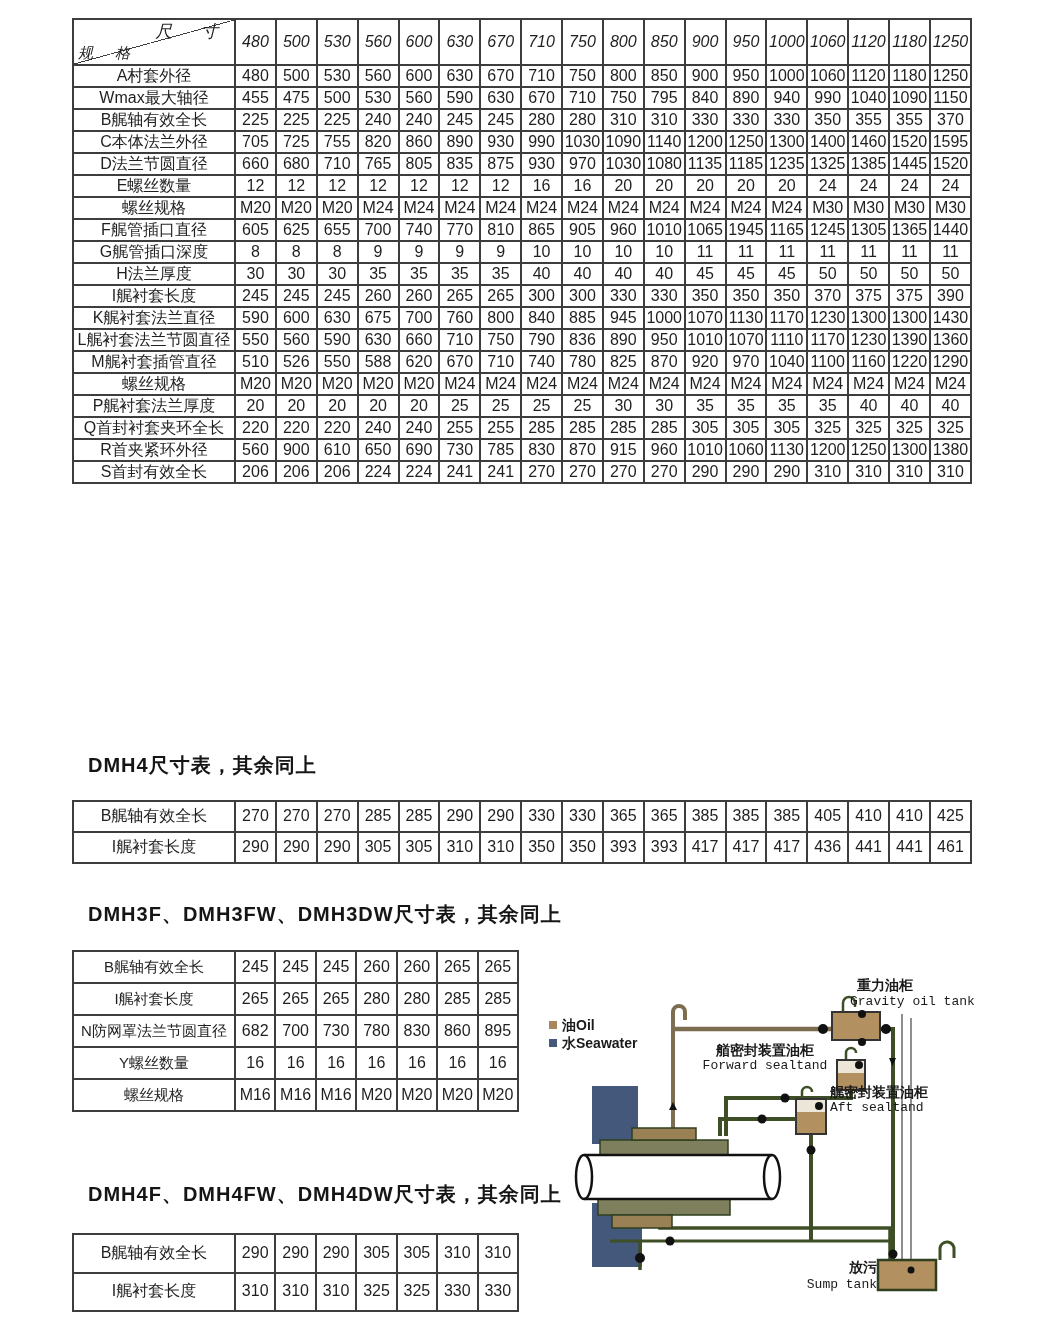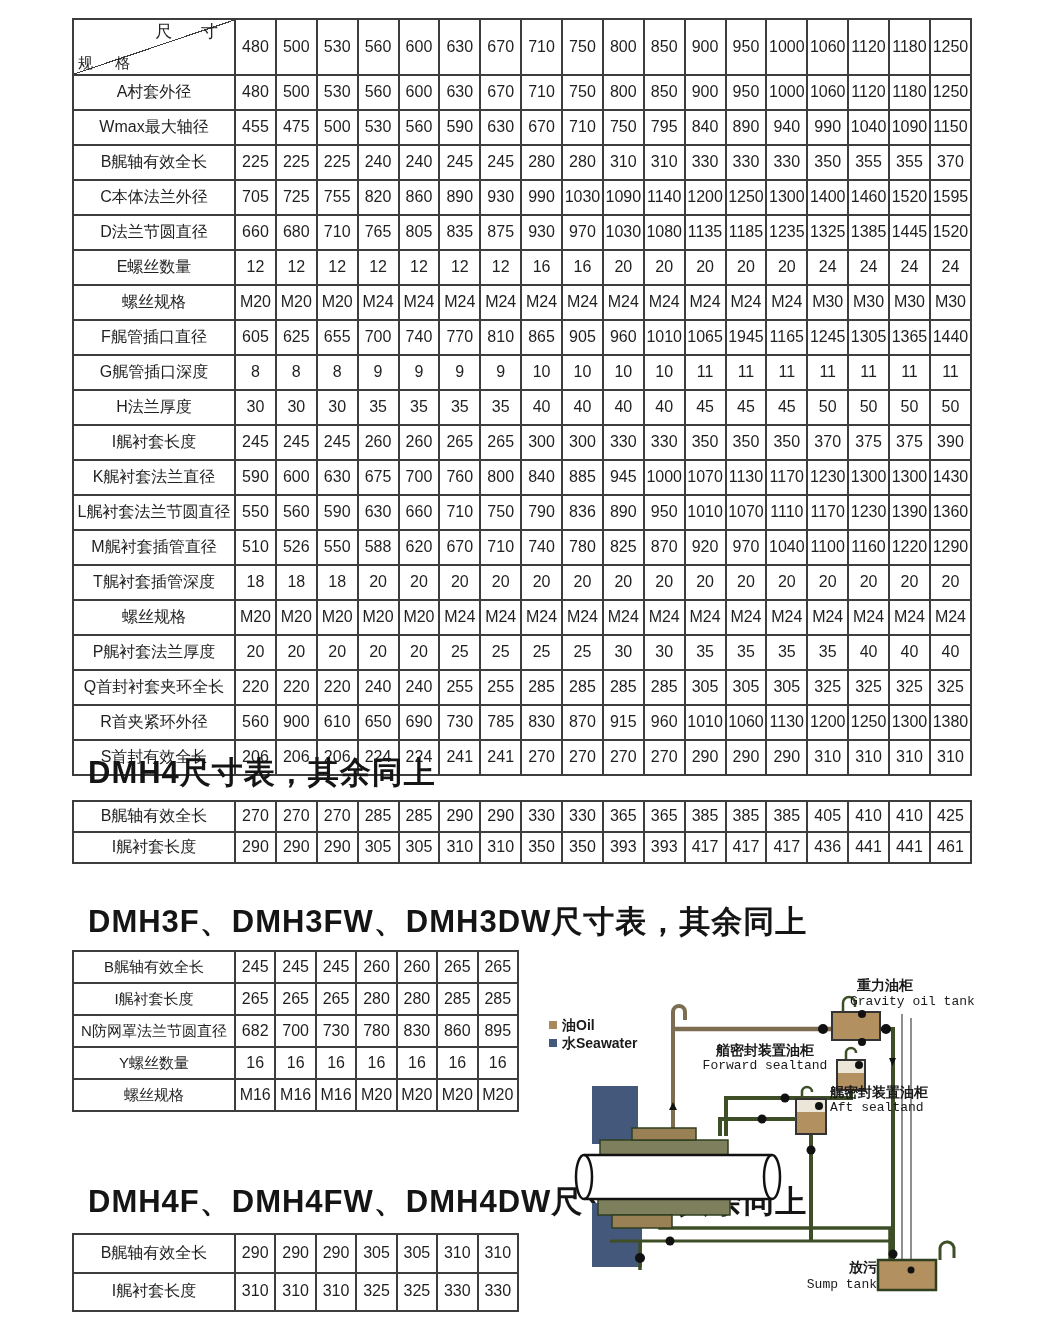--- a/index.html
+++ b/index.html
@@ -11,34 +11,34 @@
     border:2px solid #3d3d3d;text-align:center;vertical-align:middle;
     padding:0;font-weight:normal;color:#1f1f1f;font-size:16px;line-height:1.05;
   }
   table.dim th.rowlabel{width:160px;white-space:nowrap;}
   table.dim th.corner{width:160px;position:relative;
     background:linear-gradient(to bottom right,transparent 49.5%,#3d3d3d 49.5%,#3d3d3d 50.6%,transparent 50.6%);}
   .corner .c-tr{position:absolute;top:3px;right:4px;letter-spacing:12px;font-size:17px;}
   .corner .c-bl{position:absolute;bottom:3px;left:4px;letter-spacing:9px;font-size:15px;}
 
   #main-table{left:72px;top:18px;width:900px;}
-  #main-table tr{height:35px;}
-  #main-table tr:first-child{height:56px;}
+  #main-table tr{height:22px;}
+  #main-table tr:first-child{height:46px;font-style:italic;}
 
   #dmh4-table{left:72px;top:800px;width:900px;}
   #dmh4-table tr{height:31px;}
 
   #dmh3f-table{left:72px;top:950px;width:447px;}
   #dmh3f-table tr{height:32px;}
   #dmh3f-table th.rowlabel{font-size:15px;}
 
   #dmh4f-table{left:72px;top:1233px;width:447px;}
   #dmh4f-table tr{height:38.5px;}
 
-  .section-heading{position:absolute;left:88px;font-size:31px;font-weight:600;
+  .section-heading{position:absolute;left:88px;font-size:20px;font-weight:600;
     color:#151515;letter-spacing:1px;white-space:nowrap;}
   #heading-0{top:752px;}
   #heading-1{top:901px;}
   #heading-2{top:1181px;}
 
   #diagram{position:absolute;left:540px;top:958px;width:460px;height:370px;}
   .cjk-label{font-weight:bold;font-size:14px;fill:#1a1a1a;font-family:"Liberation Sans",sans-serif;}
   .en-label{font-size:13px;fill:#1a1a1a;font-family:"Liberation Mono","DejaVu Sans Mono",monospace;}
   .legend-label{font-size:14px;fill:#1a1a1a;font-weight:bold;font-family:"Liberation Sans",sans-serif;}
 </style>
@@ -361,41 +361,20 @@
           <td>870</td>
           <td>920</td>
           <td>970</td>
           <td>1040</td>
           <td>1100</td>
           <td>1160</td>
           <td>1220</td>
           <td>1290</td>
         </tr>
         <tr>
-          <th class="rowlabel">T艉衬套插管深度</th>
-          <td>18</td>
-          <td>18</td>
-          <td>18</td>
-          <td>20</td>
-          <td>20</td>
-          <td>20</td>
-          <td>20</td>
-          <td>20</td>
-          <td>20</td>
-          <td>20</td>
-          <td>20</td>
-          <td>20</td>
-          <td>20</td>
-          <td>20</td>
-          <td>20</td>
-          <td>20</td>
-          <td>20</td>
-          <td>20</td>
-        </tr>
-        <tr>
           <th class="rowlabel">螺丝规格</th>
           <td>M20</td>
           <td>M20</td>
           <td>M20</td>
           <td>M20</td>
           <td>M20</td>
           <td>M24</td>
           <td>M24</td>
           <td>M24</td>
           <td>M24</td>

